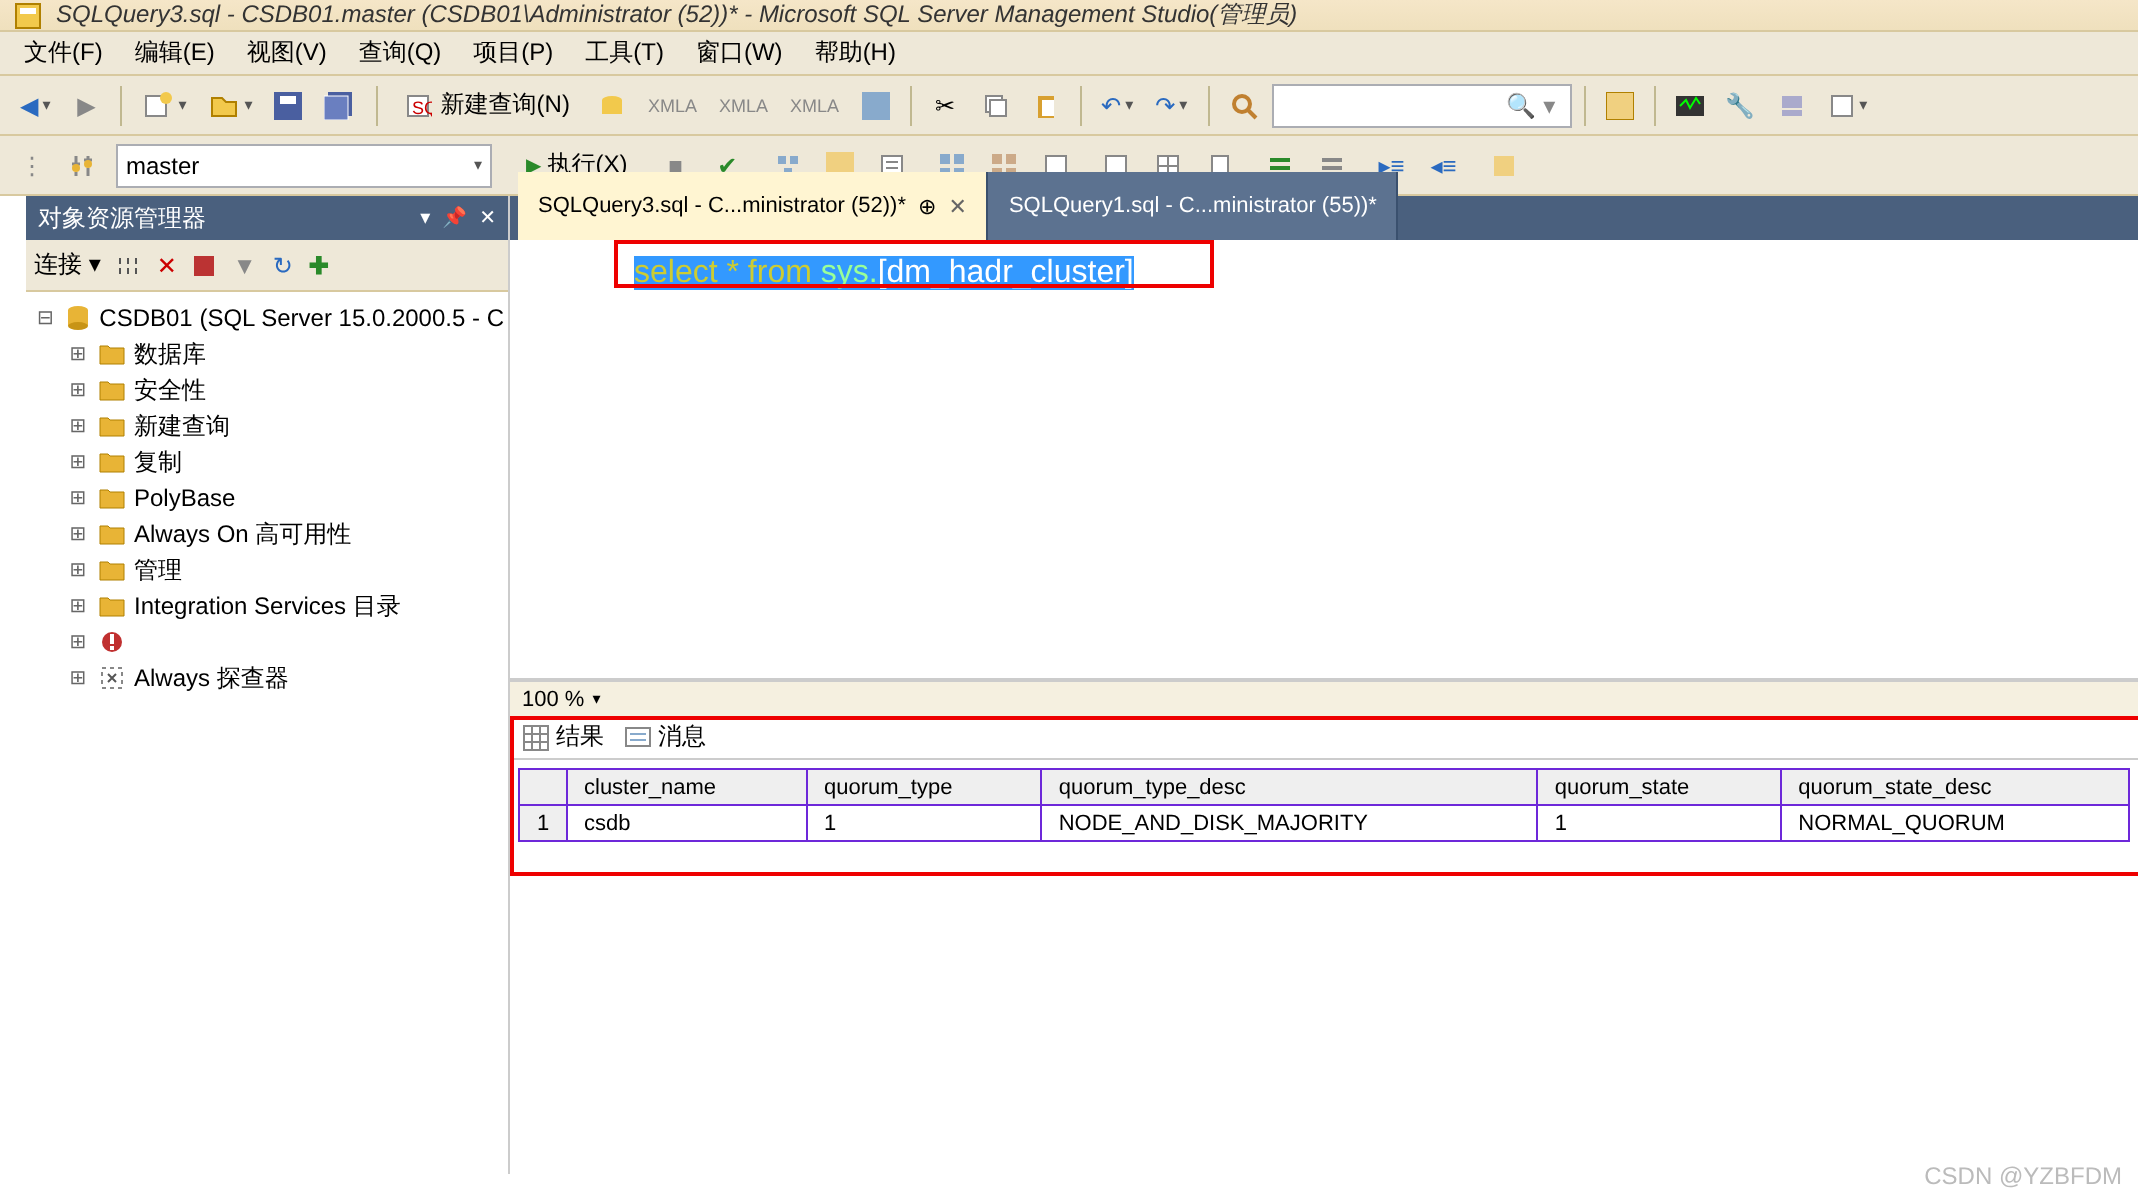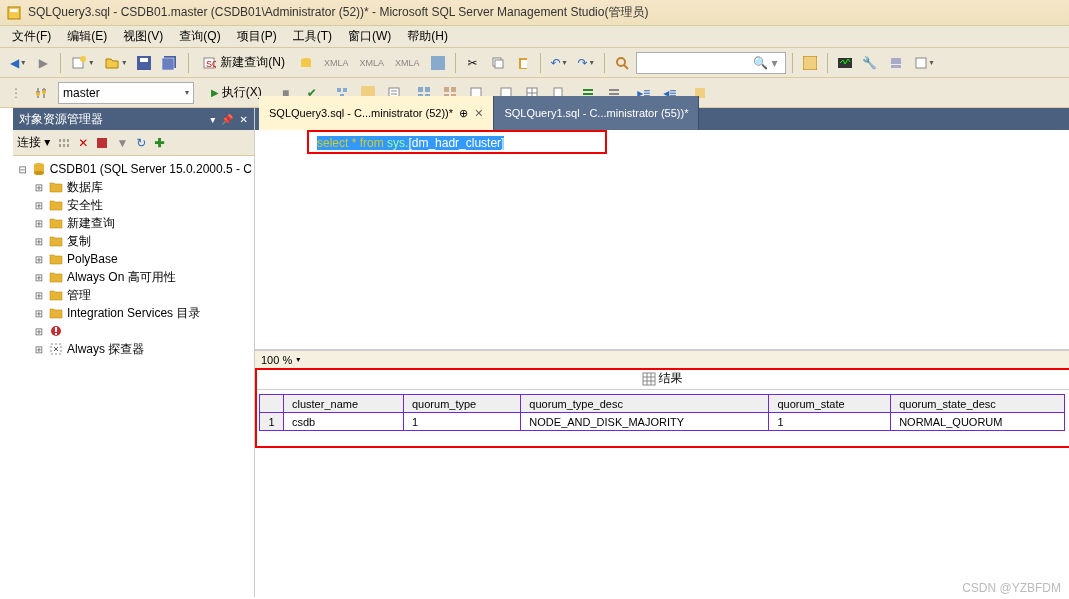--- a/index.html
+++ b/index.html
@@ -1,55 +1,55 @@
 <!DOCTYPE html>
 <html><head>
 <meta charset="utf-8">
 <style>
 * { box-sizing: border-box; margin: 0; padding: 0; font-family: "Microsoft YaHei", "Segoe UI", sans-serif; }
 body { width: 1069px; height: 599px; background: #fff; font-size: 12px; color: #000; overflow: hidden; position: relative; }
-.titlebar { height: 26px; background: linear-gradient(#f5e6c8,#efe0bd); display: flex; align-items: center; padding: 0 6px; border-bottom: 1px solid #d8c99f; }
+.titlebar { height: 16px; background: linear-gradient(#f5e6c8,#efe0bd); display: flex; align-items: center; padding: 0 6px; border-bottom: 1px solid #d8c99f; font-style: italic; }
 .titlebar .icon { width: 16px; height: 16px; margin-right: 6px; }
 .titlebar .text { font-size: 12px; color: #333; }
 .menubar { height: 22px; background: #eee8d8; display: flex; align-items: center; padding: 0 4px; border-bottom: 1px solid #d8c99f; }
 .menubar span { padding: 2px 8px; cursor: default; }
 .toolbar1 { height: 30px; background: #eee8d8; display: flex; align-items: center; padding: 0 6px; gap: 3px; border-bottom: 1px solid #d8c99f; }
 .toolbar1 .sep { width: 1px; height: 20px; background: #c0b890; margin: 0 3px; }
 .tbtn { height: 22px; min-width: 22px; display: inline-flex; align-items: center; justify-content: center; padding: 0 3px; border: 1px solid transparent; }
 .tbtn.withtext { padding: 0 6px; gap: 4px; }
 .dropdown-arrow { font-size: 8px; margin-left: 2px; color: #555; }
 .toolbar2 { height: 30px; background: #eee8d8; display: flex; align-items: center; padding: 0 6px; gap: 4px; border-bottom: 1px solid #d8c99f; }
-.db-select { width: 136px; height: 22px; border: 1px solid #abadb3; background: #fff; padding: 0 4px; display: flex; align-items: center; justify-content: space-between; }
+.db-select { width: 188px; height: 22px; border: 1px solid #abadb3; background: #fff; padding: 0 4px; display: flex; align-items: center; justify-content: space-between; }
 .execute-btn { display: flex; align-items: center; gap: 3px; padding: 0 8px; height: 22px; border: 1px solid transparent; }
 .execute-btn .tri { color: #2a8a2a; font-size: 10px; }
 .main { display: flex; height: calc(599px - 28px - 22px - 30px - 30px); }
 .sidebar { width: 255px; background: #fff; border-right: 1px solid #ccc; display: flex; flex-direction: column; padding-left: 13px; }
 .panel-header { height: 22px; background: #4a607e; color: #fff; display: flex; align-items: center; padding: 0 6px; justify-content: space-between; }
 .panel-header .ctrls { display: flex; gap: 6px; font-size: 10px; }
 .panel-toolbar { height: 26px; background: #eee8d8; display: flex; align-items: center; padding: 0 4px; gap: 8px; border-bottom: 1px solid #d8c99f; }
 .tree { flex: 1; overflow: auto; padding: 4px 2px; }
 .tree-node { display: flex; align-items: center; height: 18px; padding: 1px 0; white-space: nowrap; }
 .tree-node .exp { width: 12px; text-align: center; color: #666; font-size: 10px; cursor: pointer; }
 .tree-node .ficon { width: 16px; height: 14px; margin: 0 3px; display: inline-flex; align-items: center; justify-content: center; }
 .folder { color: #e8b436; }
 .server-ico { color: #7a7a2a; }
 .content { flex: 1; display: flex; flex-direction: column; background: #fff; }
 .tabstrip { height: 22px; background: #4a607e; display: flex; align-items: end; padding-left: 4px; }
 .tab { height: 20px; padding: 17px 10px; display: flex; align-items: center; gap: 6px; font-size: 11px; background: #5c7290; color: #fff; border-right: 1px solid #3a506e; justify-content: flex-end; }
 .tab.active { background: #fff5d2; color: #000; }
 .tab .x { font-size: 11px; color: #666; }
 .editor { flex: 0 0 220px; background: #fff; padding: 4px 6px; position: relative; border-bottom: 1px solid #ccc; }
-.sql-line { font-family: Consolas, monospace; font-size: 12px; padding: 2px 6px; }
+.sql-line { font-family: Consolas, monospace; font-size: 16px; padding: 2px 6px; text-decoration: underline; }
 .sql-highlight { background: #3399ff; }
 .sql-kw { color: #cc3; }
 .sql-sys { color: #9f9; }
 .red-box { border: 2px solid #e00; position: absolute; }
 .zoom-bar { height: 18px; background: #f5f0e0; border-top: 1px solid #ccc; padding: 0 6px; font-size: 11px; display: flex; align-items: center; gap: 4px; }
 .results { flex: 1; background: #fff; display: flex; flex-direction: column; position: relative; }
-.result-tabs { height: 22px; display: flex; align-items: center; padding: 2px 6px; gap: 10px; border-bottom: 1px solid #ccc; flex-direction: column; }
+.result-tabs { height: 22px; display: flex; align-items: center; padding: 2px 6px; gap: 10px; border-bottom: 1px solid #ccc; }
 .result-tabs .rtab { display: flex; align-items: center; gap: 3px; }
 .grid { font-family: "Courier New", monospace; font-size: 11px; border-collapse: collapse; margin: 4px; }
 .grid th, .grid td { border: 1px solid #6d28d9; padding: 2px 8px; text-align: left; height: 18px; background: #fff; }
 .grid th { background: #efefef; font-weight: normal; }
 .grid .rownum { background: #efefef; text-align: center; width: 24px; }
 .watermark { position: absolute; right: 8px; bottom: 4px; color: #bbb; font-size: 12px; }
 svg { display: block; }
 </style>
 </head>
 <body>

